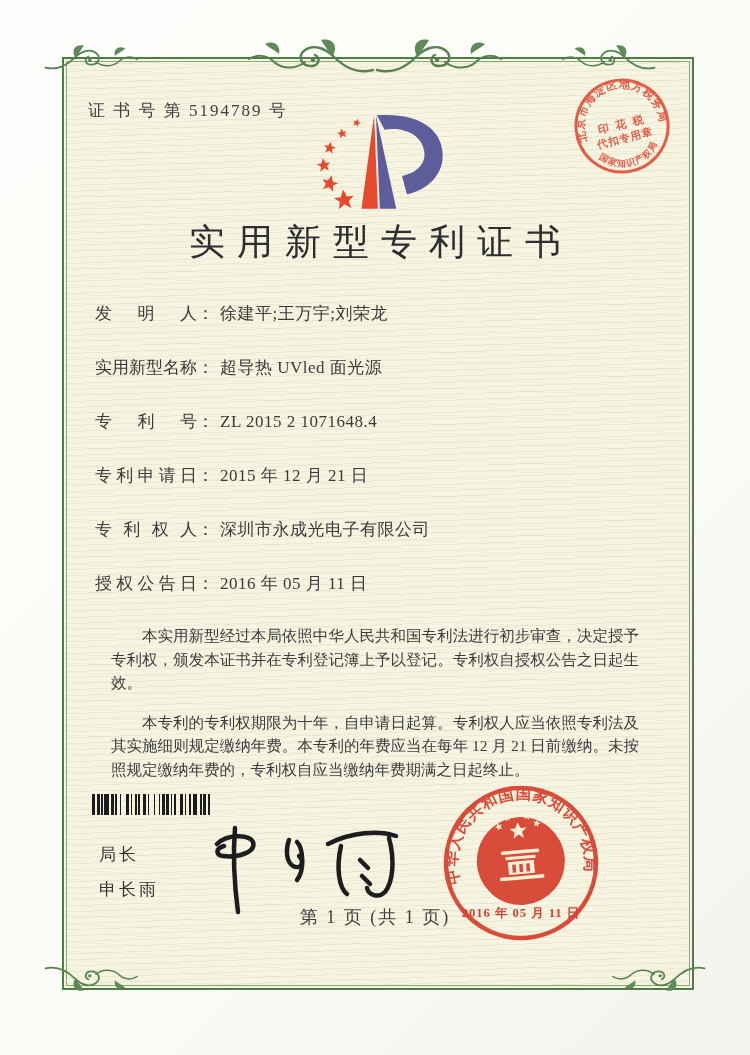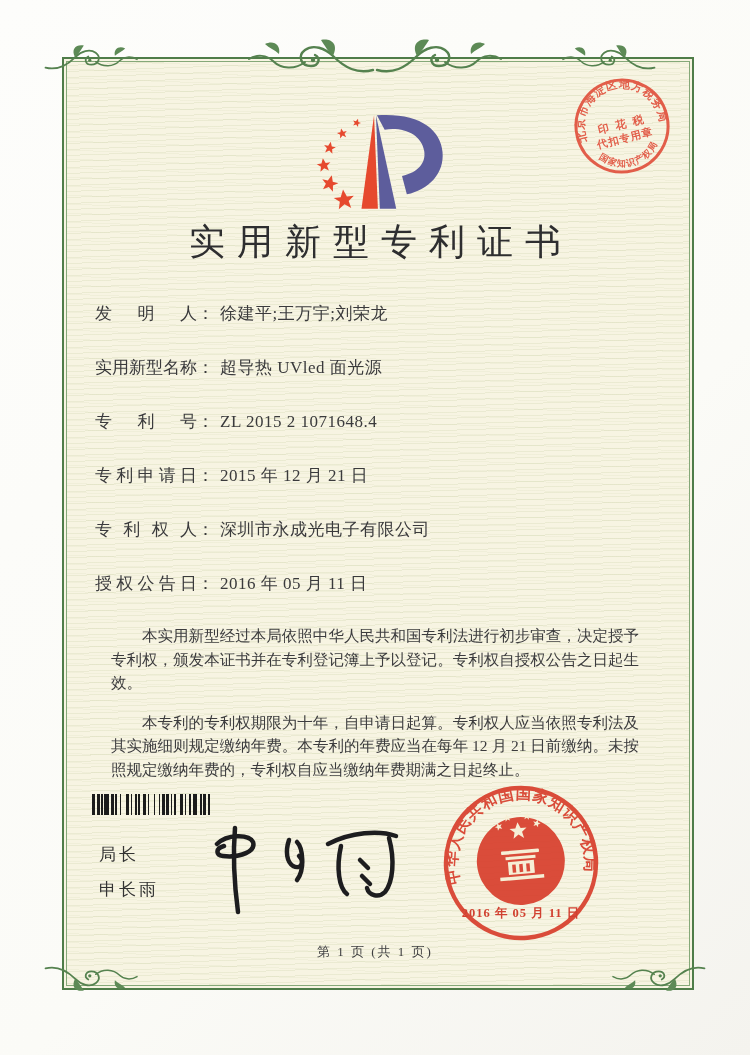--- a/index.html
+++ b/index.html
@@ -58,22 +58,22 @@
   .barcode{
     position:absolute;left:92px;top:794px;width:206px;height:21px;
     display:flex;align-items:stretch;
   }
   .barcode span{display:block;height:100%;}
   .officer-title{position:absolute;left:99px;top:843px;font-size:17px;letter-spacing:3px;color:#333;}
   .officer-name{position:absolute;left:99px;top:878px;font-size:17px;letter-spacing:3px;color:#333;}
   .signature{position:absolute;left:192px;top:818px;width:212px;height:100px;}
   .office-seal{position:absolute;left:441px;top:783px;width:160px;height:160px;opacity:.93;}
   .footer{
-    position:absolute;left:0;right:0;top:943px;
-    text-align:center;font-size:13px;letter-spacing:2px;color:#3e3e40;
+    position:absolute;left:0;right:0;top:905px;
+    text-align:center;font-size:18px;letter-spacing:2px;color:#3e3e40;
   }
   .svg-defs{position:absolute;width:0;height:0;overflow:hidden;}
 </style>
 </head>
 <body>
 
 <div class="page">
 
   <svg class="svg-defs" aria-hidden="true">
     <defs>
@@ -110,20 +110,21 @@
     <g transform="translate(0,42) scale(1,-1)">
         <use href="#flourish"></use>
       </g>
   </svg>
   <svg class="orn" style="left:610px;top:958px;" width="96" height="40" viewBox="0 0 130 42">
     <g transform="translate(130,42) scale(-1,-1)">
         <use href="#flourish"></use>
       </g>
   </svg>
 
+  <div class="cert-number">证 书 号 第 5194789 号</div>
 
   <svg class="logo" viewBox="0 0 170 105">
     <g>
       <path d="M87,3 C130,0 153,17 155,41 C157,63 141,80 118,85 L113,66 C130,62 138,52 136,40 C133,23 115,15 95,18 Z" fill="#5d5d9c"></path>
       <polygon points="86,3 90,100 107,100" fill="#5d5d9c"></polygon>
       <polygon points="84,3 71,100 88,100" fill="#e6492e"></polygon>
     </g>
     <g fill="#e6492e">
       <use href="#star5" transform="translate(66,11) scale(4.5) rotate(18)"></use>
       <use href="#star5" transform="translate(51,22) scale(5.5) rotate(-12)"></use>

